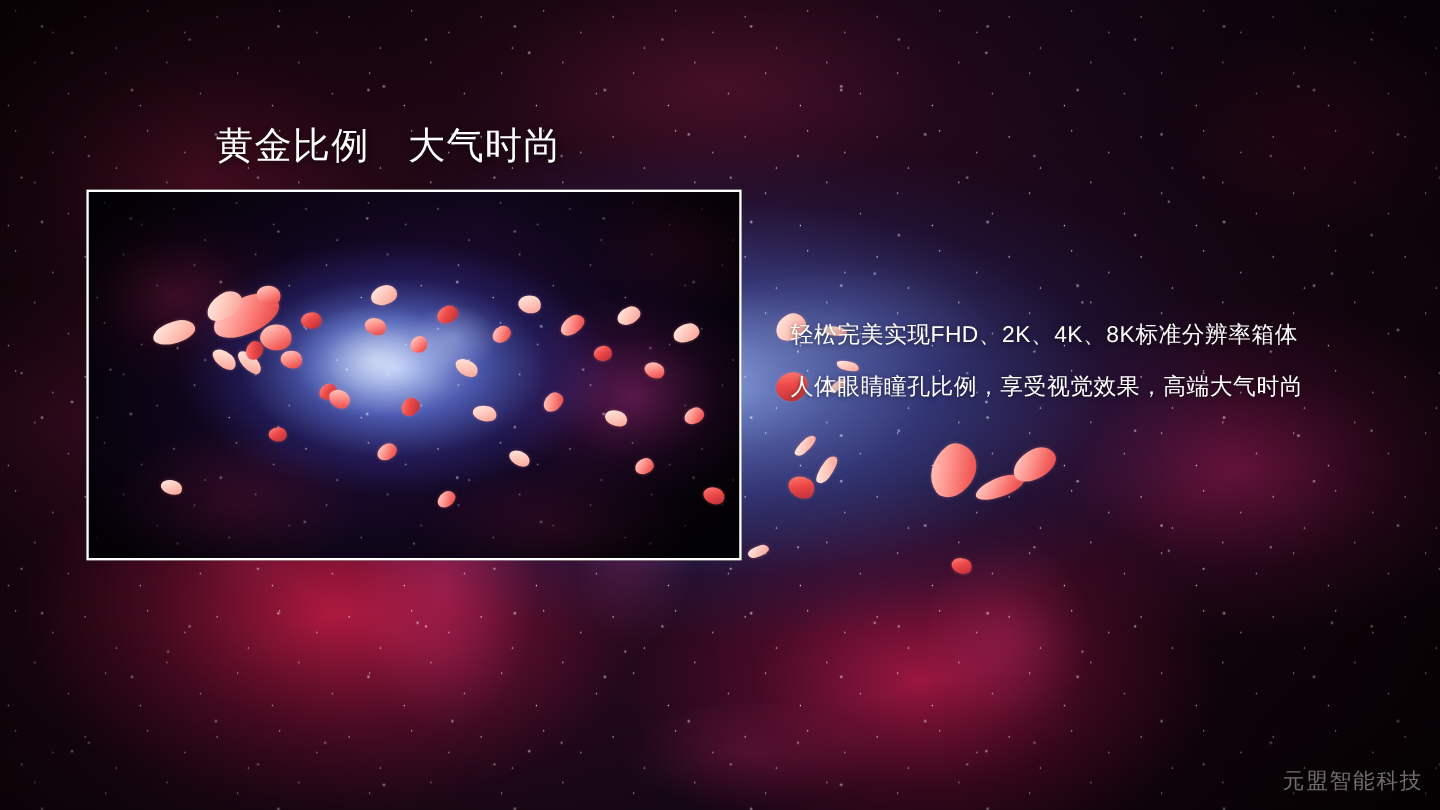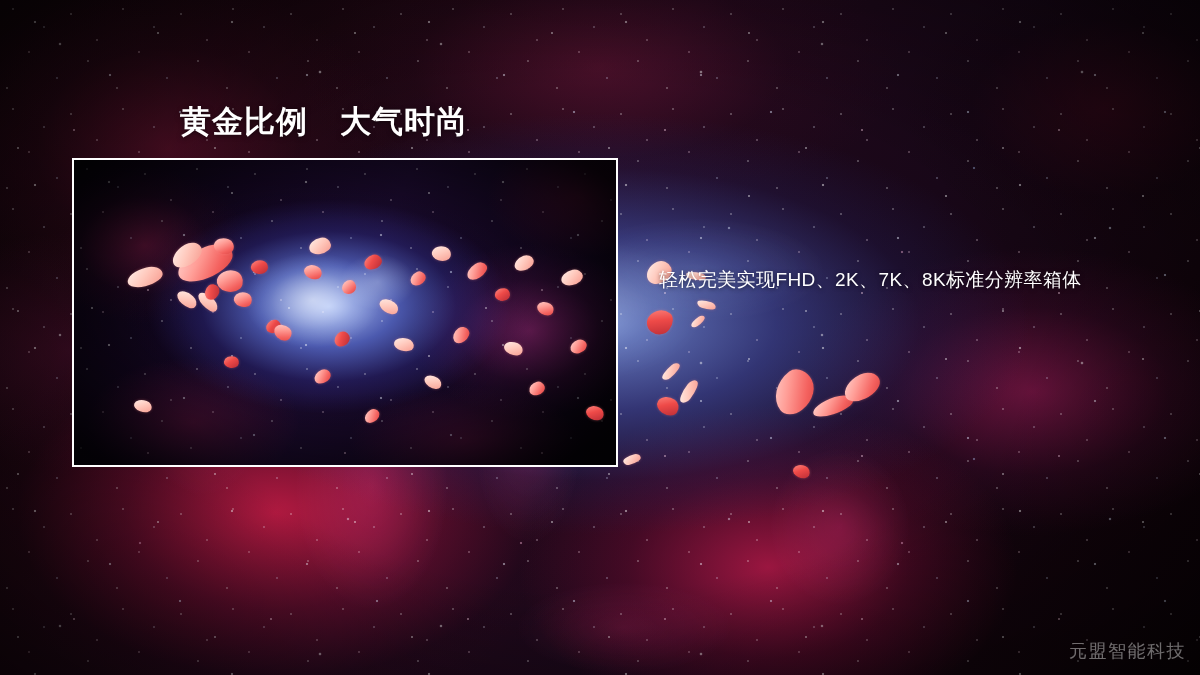--- a/index.html
+++ b/index.html
@@ -150,21 +150,21 @@
     border-radius: 70% 30% 70% 30% / 50% 50% 50% 50%;
   }
 
   
   #headline {
     position: absolute;
     left: 180px;
     top: 101px;
     color: #ffffff;
     font-size: 31px;
-    font-weight: 700;
+    font-weight: 400;
     letter-spacing: 1px;
     white-space: pre;
     text-shadow: 0 1px 5px rgba(0,0,0,0.55);
   }
   #body-text {
     position: absolute;
     left: 659px;
     top: 258px;
     width: 520px;
   }
@@ -254,18 +254,19 @@
     <div class="petal pale" style="left:350px; top:216px; width:18px; height:12px; transform:rotate(34deg);"></div>
     <div class="petal" style="left:455px; top:222px; width:16px; height:13px; transform:rotate(-14deg);"></div>
     <div class="petal deep" style="left:512px; top:246px; width:18px; height:14px; transform:rotate(28deg);"></div>
     <div class="petal" style="left:290px; top:250px; width:16px; height:12px; transform:rotate(-30deg);"></div>
     <div class="petal pale" style="left:60px; top:240px; width:18px; height:12px; transform:rotate(20deg);"></div>
   </div>
 
   <div id="headline">黄金比例　大气时尚</div>
 
   <div id="body-text">
-    <div class="line">轻松完美实现FHD、2K、7K、8K标准分辨率箱体</div>
+    <div class="line">轻松完美实现FHD、2K、4K、8K标准分辨率箱体</div>
+    <div class="line">人体眼睛瞳孔比例，享受视觉效果，高端大气时尚</div>
   </div>
 
   <div id="watermark">元盟智能科技</div>
 
 </div>
 
 </body></html>

